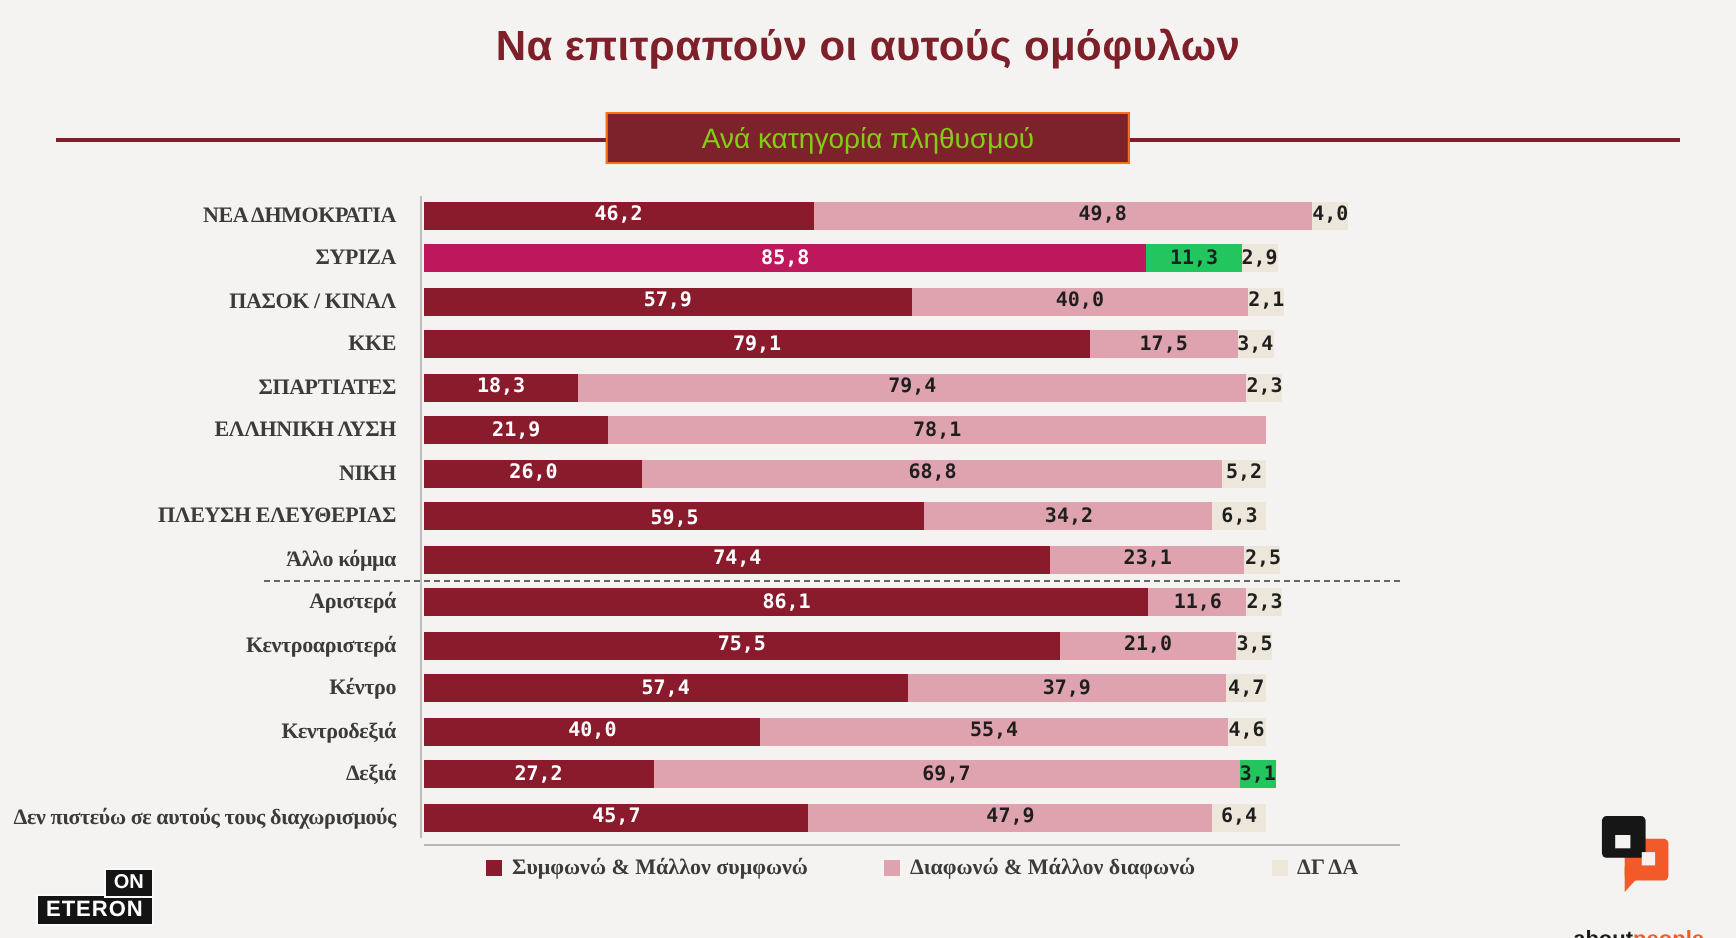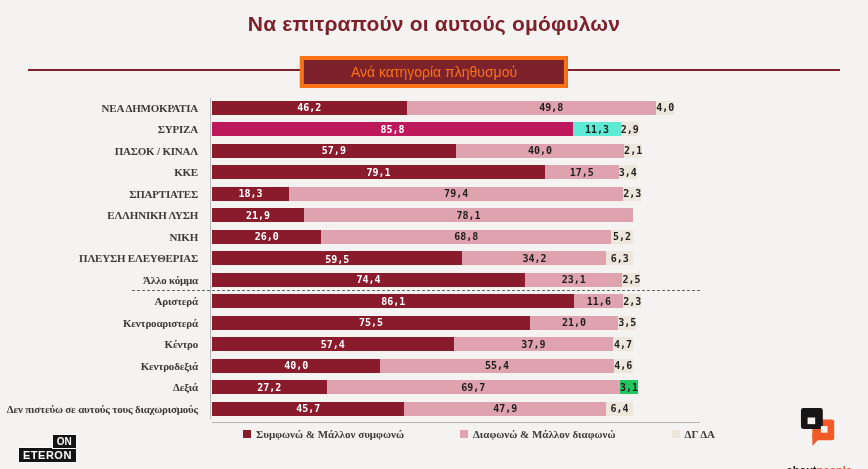--- a/index.html
+++ b/index.html
@@ -11,21 +11,21 @@
   
   .title{
     position:absolute;top:12px;left:0;width:868px;
     text-align:center;font-size:21px;font-weight:bold;color:#7d202a;
     letter-spacing:.2px;
   }
   .divider-wrap{position:absolute;top:55px;left:0;width:868px;height:30px;}
   .divider-line{position:absolute;top:14px;left:28px;right:28px;height:2px;background:#7d202a;}
   .badge{
     position:absolute;top:1px;left:50%;transform:translateX(-50%);
-    background:#7d222b;border:4px solid #f97316;color:#f97316;
+    background:#7d222b;border:1px solid #f97316;color:#84cc16;
     font-size:14px;padding:4px 47px;white-space:nowrap;
   }
   
   #chart{position:absolute;top:97px;left:0;width:868px;height:360px;}
   #rows{position:relative;}
   .chart-row{display:flex;align-items:center;height:21.5px;}
   .row-label{
     width:205px;flex:none;display:flex;justify-content:flex-end;
     padding-right:7px;box-sizing:border-box;
     font-family:"Liberation Serif",serif;font-weight:bold;font-size:11px;
@@ -37,21 +37,21 @@
   .seg-val{
     white-space:nowrap;font-family:"DejaVu Sans Mono",monospace;
     font-weight:bold;font-size:10px;letter-spacing:0;
   }
   .seg.s0 .seg-val{color:#ffffff;}
   .seg.s1 .seg-val,.seg.s2 .seg-val{color:#1e1e1e;}
   .seg.s2{min-width:18px;}
   #axis-v{position:absolute;left:210px;top:1px;height:321px;width:1px;background:#bdbdbd;}
   #dash{position:absolute;left:132px;top:193px;width:568px;height:0;border-top:1px dashed #666;}
   #axis-b{position:absolute;left:212px;top:325px;width:488px;height:1px;background:#b5b5b5;}
-  #legend{position:absolute;left:243px;top:331px;display:flex;gap:56px;}
+  #legend{position:absolute;left:243px;top:331px;display:flex;gap:38px;}
   .legend-item{display:flex;align-items:center;}
   .legend-sq{width:8px;height:8px;margin-right:5px;flex:none;}
   .legend-label{
     font-family:"Liberation Serif",serif;font-weight:bold;font-size:11px;color:#3b3b3b;
     white-space:nowrap;
   }
   
   .eteron{position:absolute;left:18px;top:434px;display:inline-flex;flex-direction:column;align-items:flex-end;}
   .eteron .on{
     background:#141414;color:#fff;font-weight:bold;font-size:10px;line-height:11px;
@@ -98,21 +98,21 @@
           </div>
         </div>
         <div class="chart-row">
           <div class="row-label">
             <span>ΣΥΡΙΖΑ</span>
           </div>
           <div class="row-track">
             <div class="seg s0" style="width: 85.8%; background: #be185d;">
               <span class="seg-val">85,8</span>
             </div>
-            <div class="seg s1" style="width: 11.3%; background: #5eead4;">
+            <div class="seg s1" style="width: 11.3%; background: #22c55e;">
               <span class="seg-val">11,3</span>
             </div>
             <div class="seg s2" style="width: 2.9%; background: rgb(237, 231, 219);">
               <span class="seg-val">2,9</span>
             </div>
           </div>
         </div>
         <div class="chart-row">
           <div class="row-label">
             <span>ΠΑΣΟΚ / ΚΙΝΑΛ</span>

